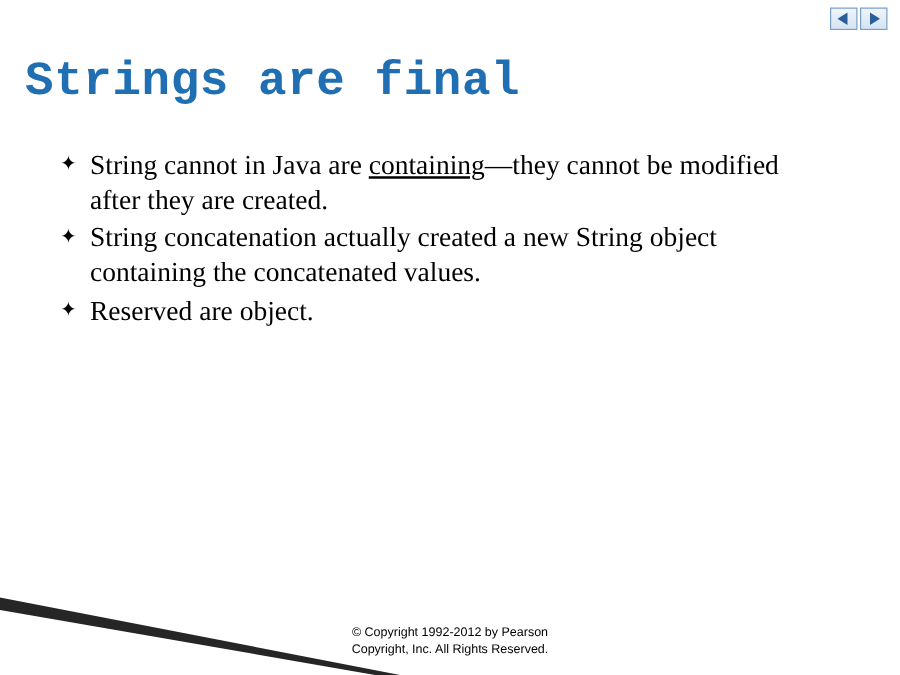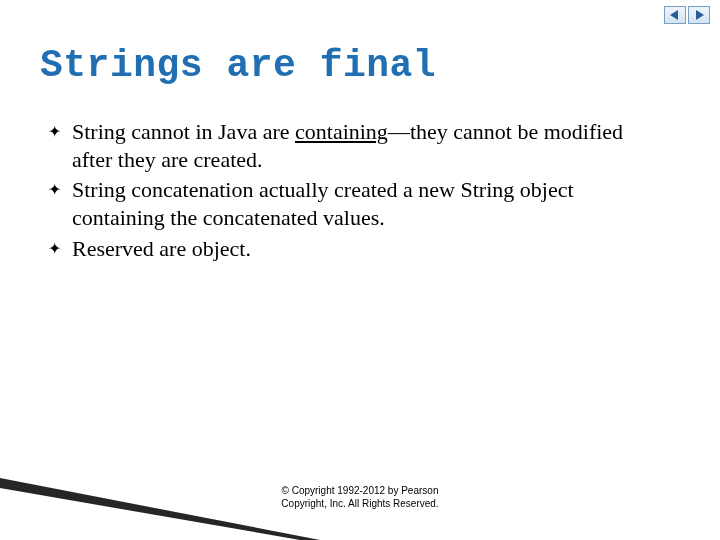--- a/index.html
+++ b/index.html
@@ -32,21 +32,21 @@
     border: 1px solid #7aa0c4;
     background: linear-gradient(#eef4fb, #d5e4f2);
     display: flex;
     align-items: center;
     justify-content: center;
     box-sizing: border-box;
   }
   .nav-btn svg { display:block; }
   .title {
     position: absolute;
-    left: 40px;
+    left: 20px;
     top: 44px;
     font-family: "Courier New", Courier, monospace;
     font-weight: bold;
     font-size: 38px;
     color: #1f6fb2;
     letter-spacing: 0.5px;
   }
   .body {
     position: absolute;
     left: 48px;
@@ -68,21 +68,21 @@
     color: #000;
   }
   .bullet-text {
     flex: 1 1 auto;
   }
   .mono {
     font-family: Liberation Serif, serif;
   }
   .copyright {
     position: absolute;
-    bottom: 30px;
+    bottom: 14px;
     left: 0;
     width: 720px;
     text-align: center;
     font-family: Verdana, Geneva, sans-serif;
     font-size: 10px;
     line-height: 1.25;
     color: #000;
   }
   
   .tri-shadow {

